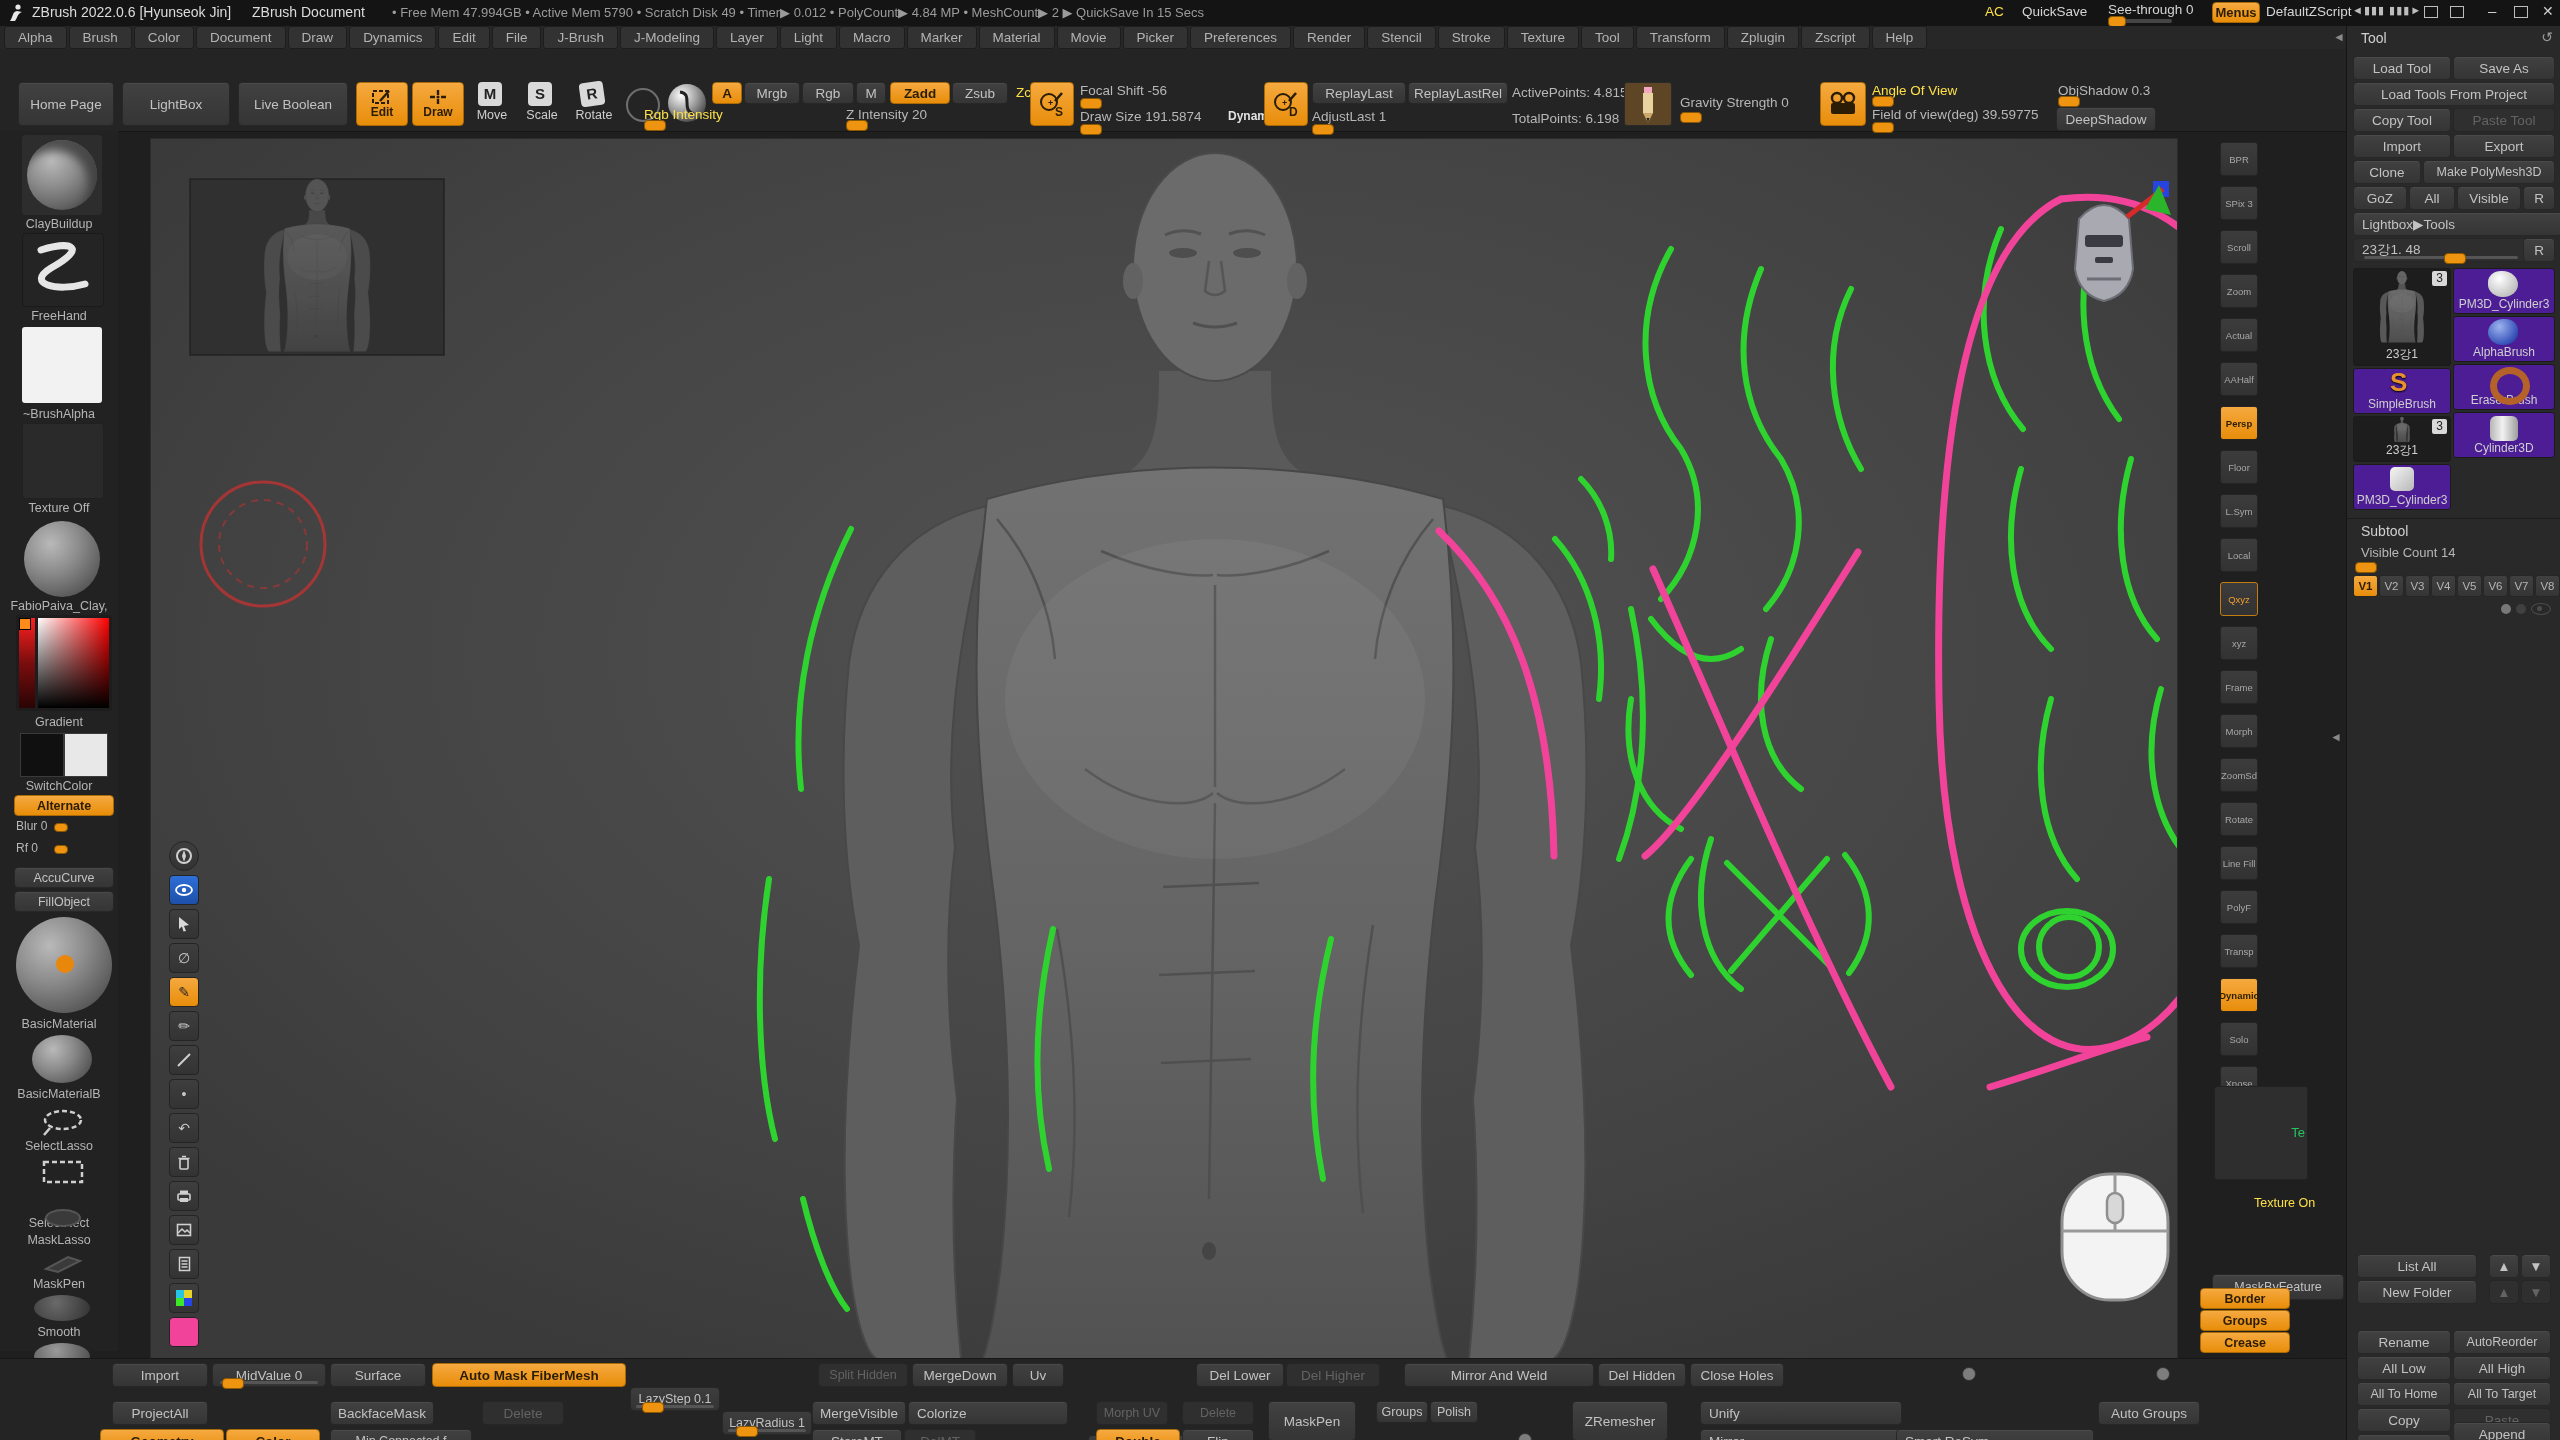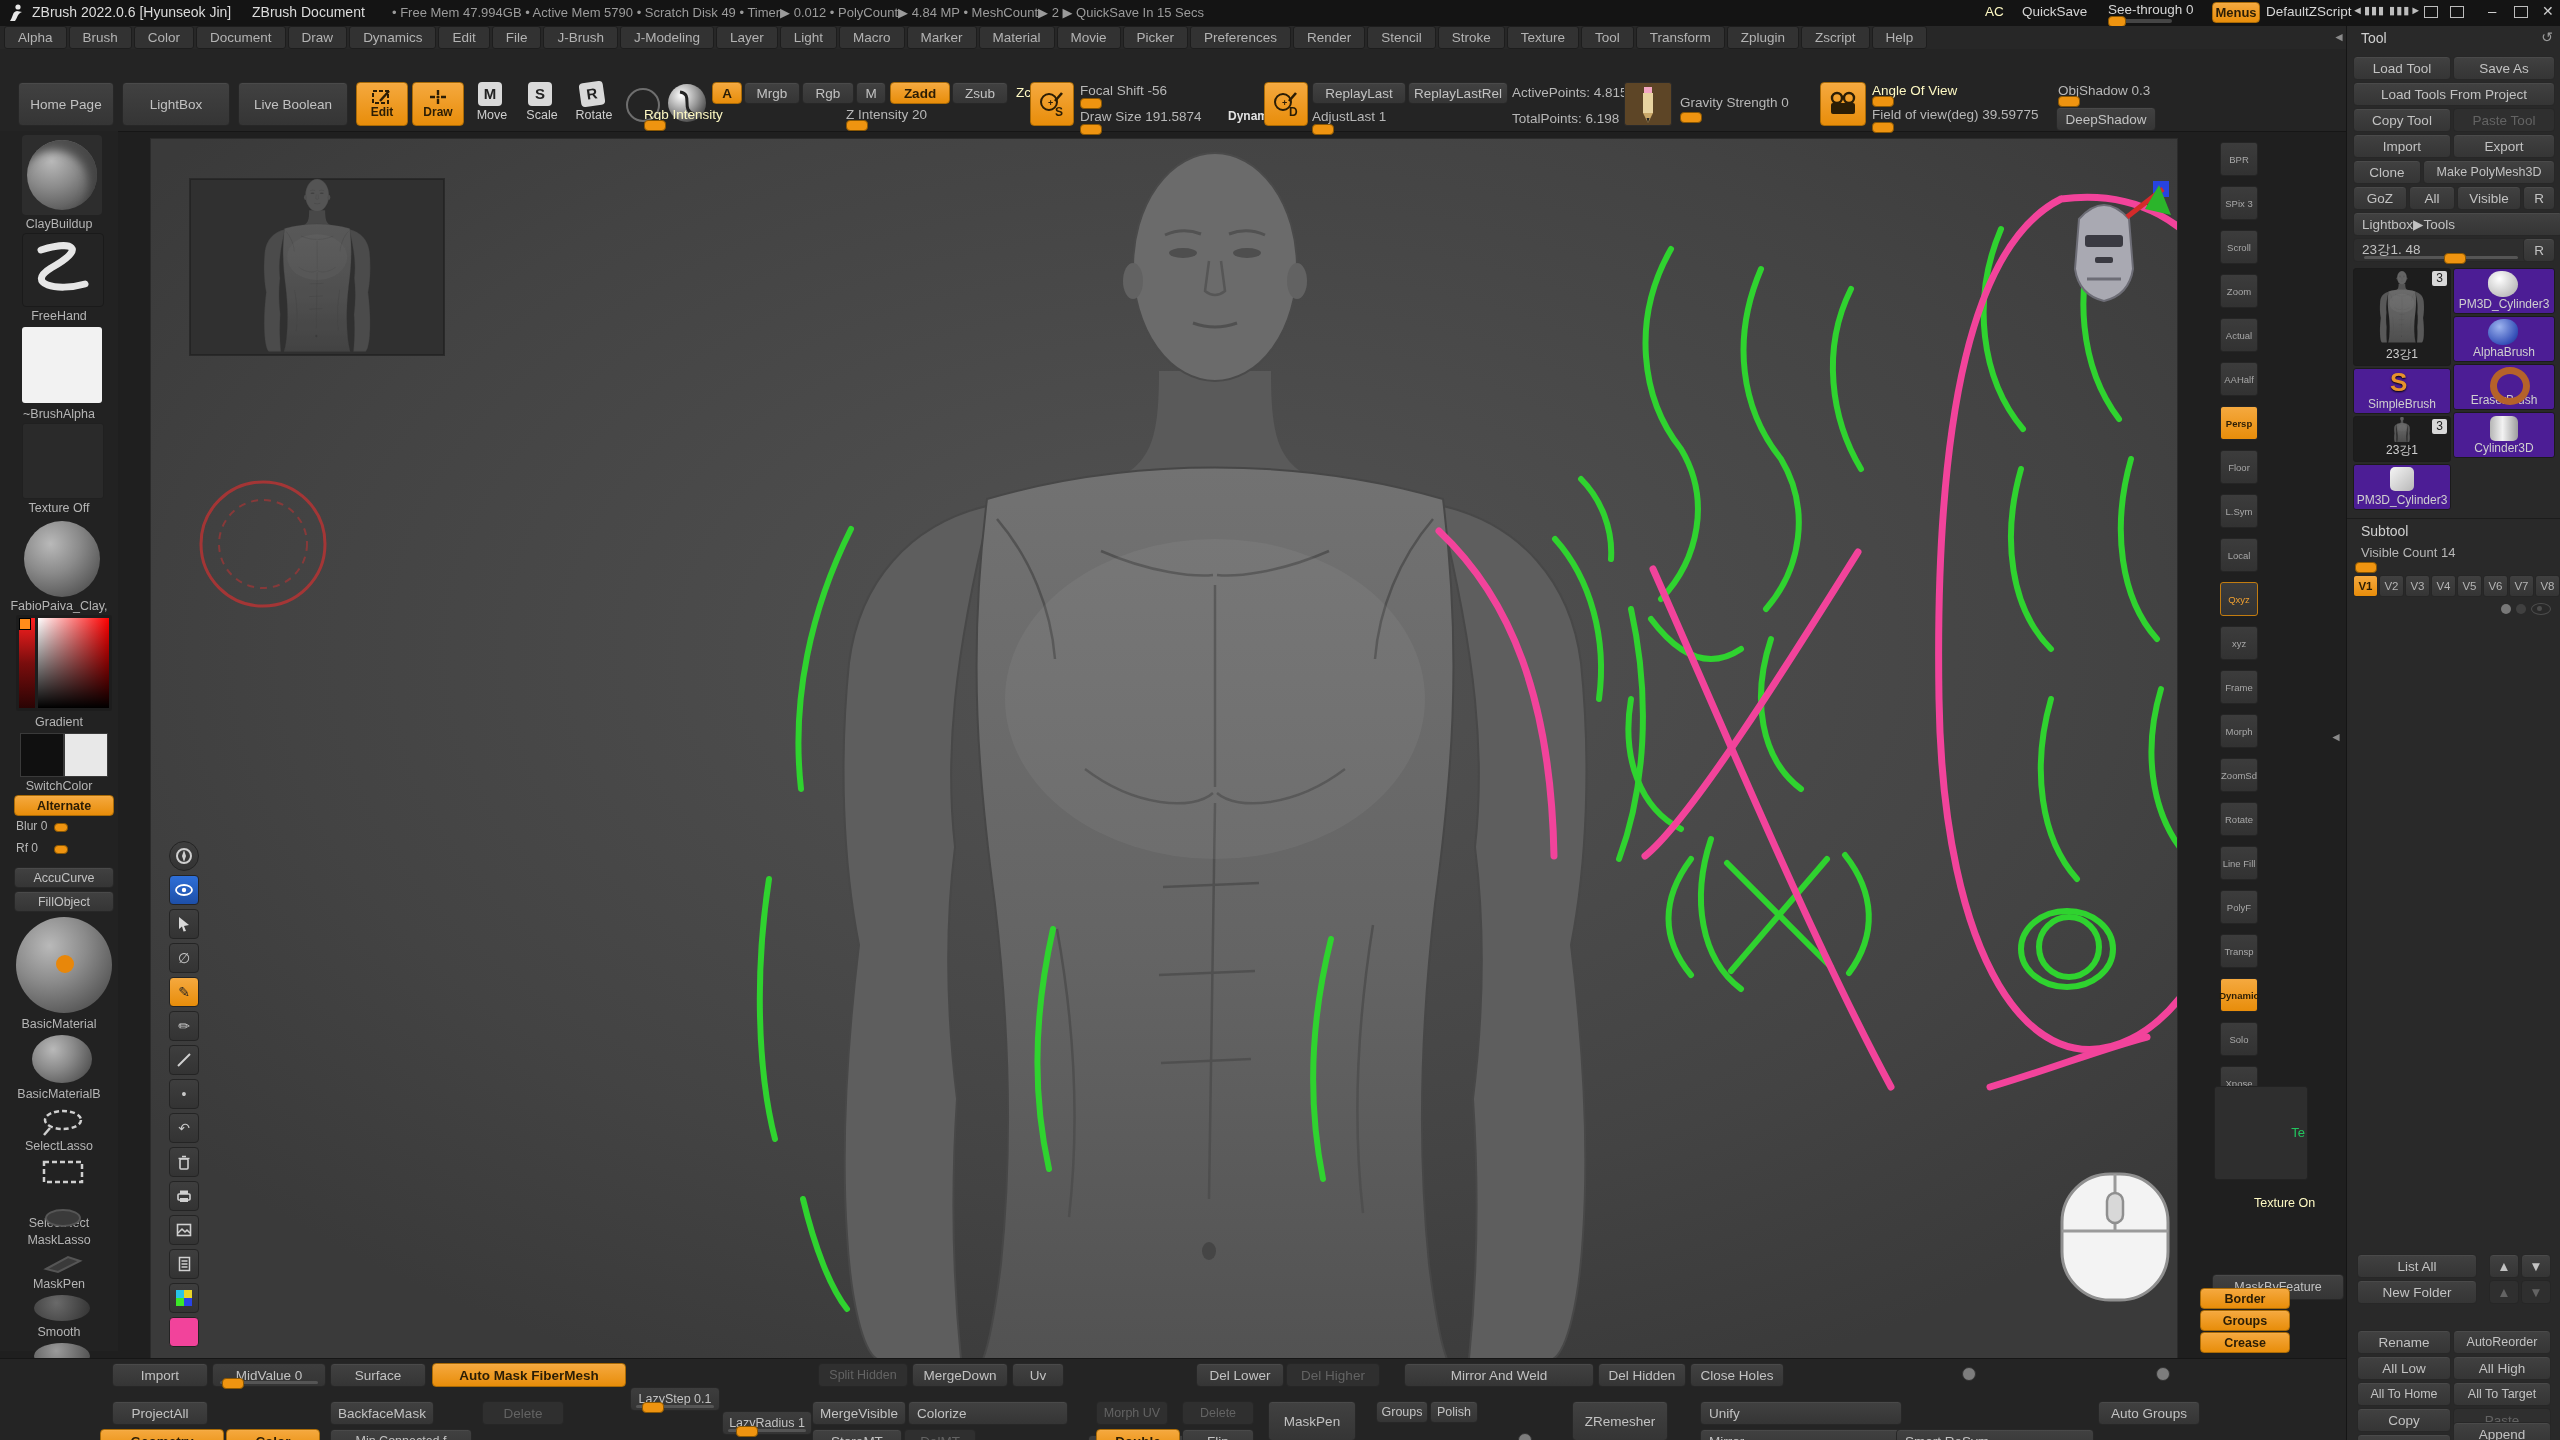--- a/index.html
+++ b/index.html
@@ -7,21 +7,21 @@
        font-family:"Liberation Sans",sans-serif;color:#c6c6c6;font-size:14px;-webkit-font-smoothing:antialiased;}
   .abs{position:absolute;}
   .row{display:flex;align-items:center;}
   
   .btn{background:linear-gradient(#414141,#353535);border:1px solid #272727;border-radius:4px;
        color:#c2c2c2;display:flex;align-items:center;justify-content:center;font-size:13.5px;
        box-shadow:inset 0 1px 0 rgba(255,255,255,.05);white-space:nowrap;overflow:hidden;}
   .btn.orange{background:linear-gradient(#f5a93f,#e88d0a);color:#2b1d05;border-color:#a96a06;font-weight:bold;}
   .btn.dim{color:#636363;background:#2f2f2f;border-color:#262626;box-shadow:none;}
   .lbl{color:#b7b7b7;white-space:nowrap;}
-  .dimtxt{color:#fef9c3;}
+  .dimtxt{color:#fde047;}
   
   .slbtn{position:relative;background:linear-gradient(#3d3d3d,#343434);border:1px solid #272727;border-radius:4px;
          display:flex;align-items:center;justify-content:center;font-size:13.5px;color:#c2c2c2;white-space:nowrap;}
   .slbtn .track{position:absolute;left:6%;right:6%;bottom:2px;height:3px;background:#555;border-radius:2px;}
   .nub{position:absolute;bottom:-3px;width:20px;height:9px;background:#ef9410;border:1px solid #8a5703;border-radius:4px;}
   
   .bsl{position:relative;height:4px;background:#5a5a5a;border-radius:2px;}
   .bsl .nub{top:-3px;bottom:auto;}
   .mini{font-size:11px;}
   .badge{position:absolute;top:2px;right:3px;background:#d8d8d8;color:#222;font-size:12px;line-height:15px;

